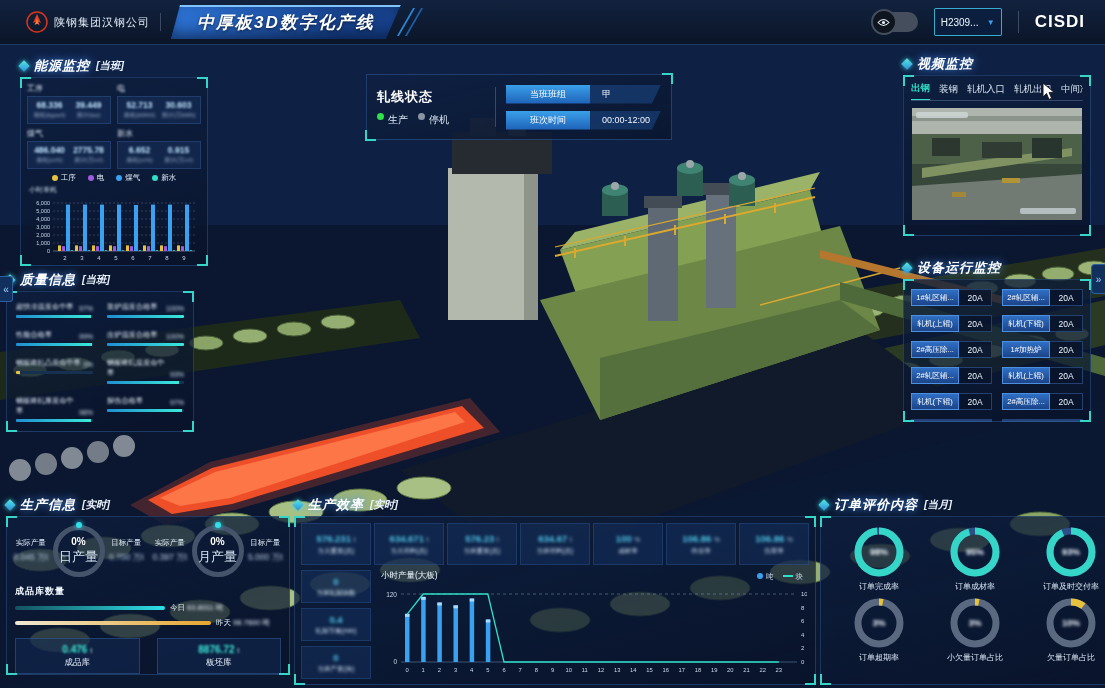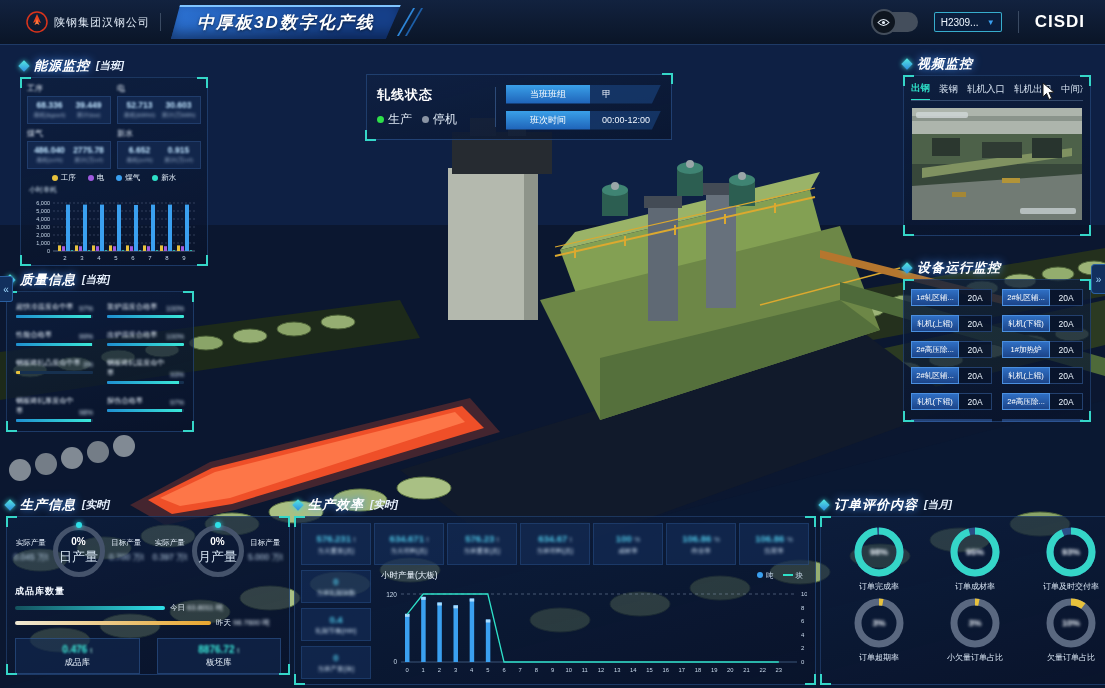--- a/index.html
+++ b/index.html
@@ -19,21 +19,21 @@
  background:linear-gradient(100deg,#2d74d6 0%,#16408a 75%);
  clip-path:polygon(9px 0,100% 0,calc(100% - 15px) 100%,0 100%);
  box-shadow:inset 0 2px 0 #7fc4ff,inset 0 -6px 14px rgba(6,20,50,.6)}
 .htitle span{font-size:17px;font-weight:800;font-style:italic;letter-spacing:2px;color:#fff;
  text-shadow:0 1px 3px rgba(0,0,0,.6)}
 .hdeco{width:30px;height:28px;margin-left:4px;border-left:2px solid #2e86d8;transform:skewX(-30deg)}
 .hdeco i{display:block;width:2px;height:100%;background:#1d5fa8;margin-left:6px}
 .toggle{margin-left:auto;width:44px;height:20px;border-radius:10px;background:#444e5c;position:relative;cursor:pointer}
 .knob{position:absolute;left:-3px;top:-3px;width:26px;height:26px;border-radius:50%;
  background:#0e151f;border:2px solid #444e5c;display:flex;align-items:center;justify-content:center}
-.hselect{margin-left:16px;width:68px;height:20px;border:1px solid rgba(64,200,230,.85);border-radius:2px;
+.hselect{margin-left:16px;width:68px;height:28px;border:1px solid rgba(64,200,230,.85);border-radius:2px;
  background:rgba(10,30,62,.85);display:flex;align-items:center;justify-content:space-between;
  padding:0 6px;font-size:10px;color:#eef6ff;cursor:pointer}
 .caret{color:#3aa0f0;font-size:8px}
 .hbar{width:1px;height:22px;background:#3a4a62;margin:0 16px}
 .brand{font-size:17px;font-weight:800;letter-spacing:1px;color:#fff;margin-right:20px}
 
 
 .panel{position:absolute;z-index:4}
 .ptitle{height:16px;display:flex;align-items:center;gap:6px;margin-bottom:3px}
 .dico{width:8px;height:8px;background:linear-gradient(135deg,#53e8e0,#2f8fe0);transform:rotate(45deg);
@@ -77,21 +77,21 @@
 .qfill{height:100%;background:linear-gradient(90deg,#1f8fd0,#3ae8d8)}
 .qfill.yellow{background:#e8c23c}
 
 
 .panel-status{left:366px;top:74px;width:306px;height:66px}
 .sframe{height:100%;display:flex;align-items:center;border:1px solid rgba(70,130,210,.35);
  background:linear-gradient(165deg,rgba(14,32,66,.82),rgba(9,20,44,.75));padding:0 10px}
 .sleft{width:108px}
 .stitle{font-size:13px;font-weight:700;color:#fff;margin-bottom:7px;letter-spacing:1px}
 .slegend{display:flex;gap:10px}
-.slit{display:flex;align-items:center;gap:4px;font-size:12px;color:#dfe9f5}
+.slit{display:flex;align-items:flex-start;gap:4px;font-size:10px;color:#dfe9f5}
 .sdot{width:7px;height:7px;border-radius:50%}
 .sdiv{width:1px;height:40px;background:#2c4a78;margin:0 10px}
 .sright{flex:1;display:flex;flex-direction:column;gap:7px}
 .sbadge{display:flex;height:19px;clip-path:polygon(0 0,100% 0,calc(100% - 9px) 100%,0 100%)}
 .sblab{width:84px;background:linear-gradient(180deg,#3aa0e8,#1e62b8);display:flex;align-items:center;
  justify-content:center;font-size:9px;color:#fff}
 .sbval{flex:1;background:rgba(32,84,156,.45);display:flex;align-items:center;padding-left:12px;
  font-size:9px;color:#f0f6ff}
 
 
@@ -146,21 +146,21 @@
 .ecard{flex:1;height:42px;background:rgba(22,48,92,.55);border:1px solid rgba(70,130,210,.22);
  display:flex;flex-direction:column;align-items:center;justify-content:center;gap:3px}
 .ecv{font-size:9.5px;font-weight:700;color:#4fc8e8}
 .ecv small{font-size:6.5px;color:#9fc4dc;font-weight:400}
 .ecl{font-size:6.5px;color:#cfe0f0}
 .effmain{display:flex;padding:5px 6px 0;gap:4px}
 .effside{width:70px;display:flex;flex-direction:column;gap:5px;flex:none}
 .scard{height:33px;background:rgba(22,48,92,.55);border:1px solid rgba(70,130,210,.22);
  display:flex;flex-direction:column;align-items:center;justify-content:center;gap:2px}
 .echartbox{flex:1;position:relative}
-.echead{display:flex;justify-content:space-between;align-items:center;padding:0 6px}
+.echead{display:flex;justify-content:space-between;align-items:flex-end;padding:0 6px}
 .ectitle{font-size:8.5px;color:#e8f2fc}
 .eclg{display:flex;gap:9px;align-items:center;font-size:7.5px;color:#cfe0f0}
 .eclg .d{width:6px;height:6px;border-radius:50%;background:#3aa0f0;display:inline-block;margin-right:3px}
 .eclg .ln{width:10px;height:2px;background:#2ee0c8;display:inline-block;margin-right:3px;vertical-align:2px}
 
 
 .panel-orders{left:820px;top:497px;width:310px;height:188px}
 .dgrid{display:grid;grid-template-columns:repeat(3,1fr);row-gap:4px;padding:8px 10px 0}
 .ditem{display:flex;flex-direction:column;align-items:center;gap:2px}
 .dlab{font-size:8px;color:#dce8f6;white-space:nowrap}

